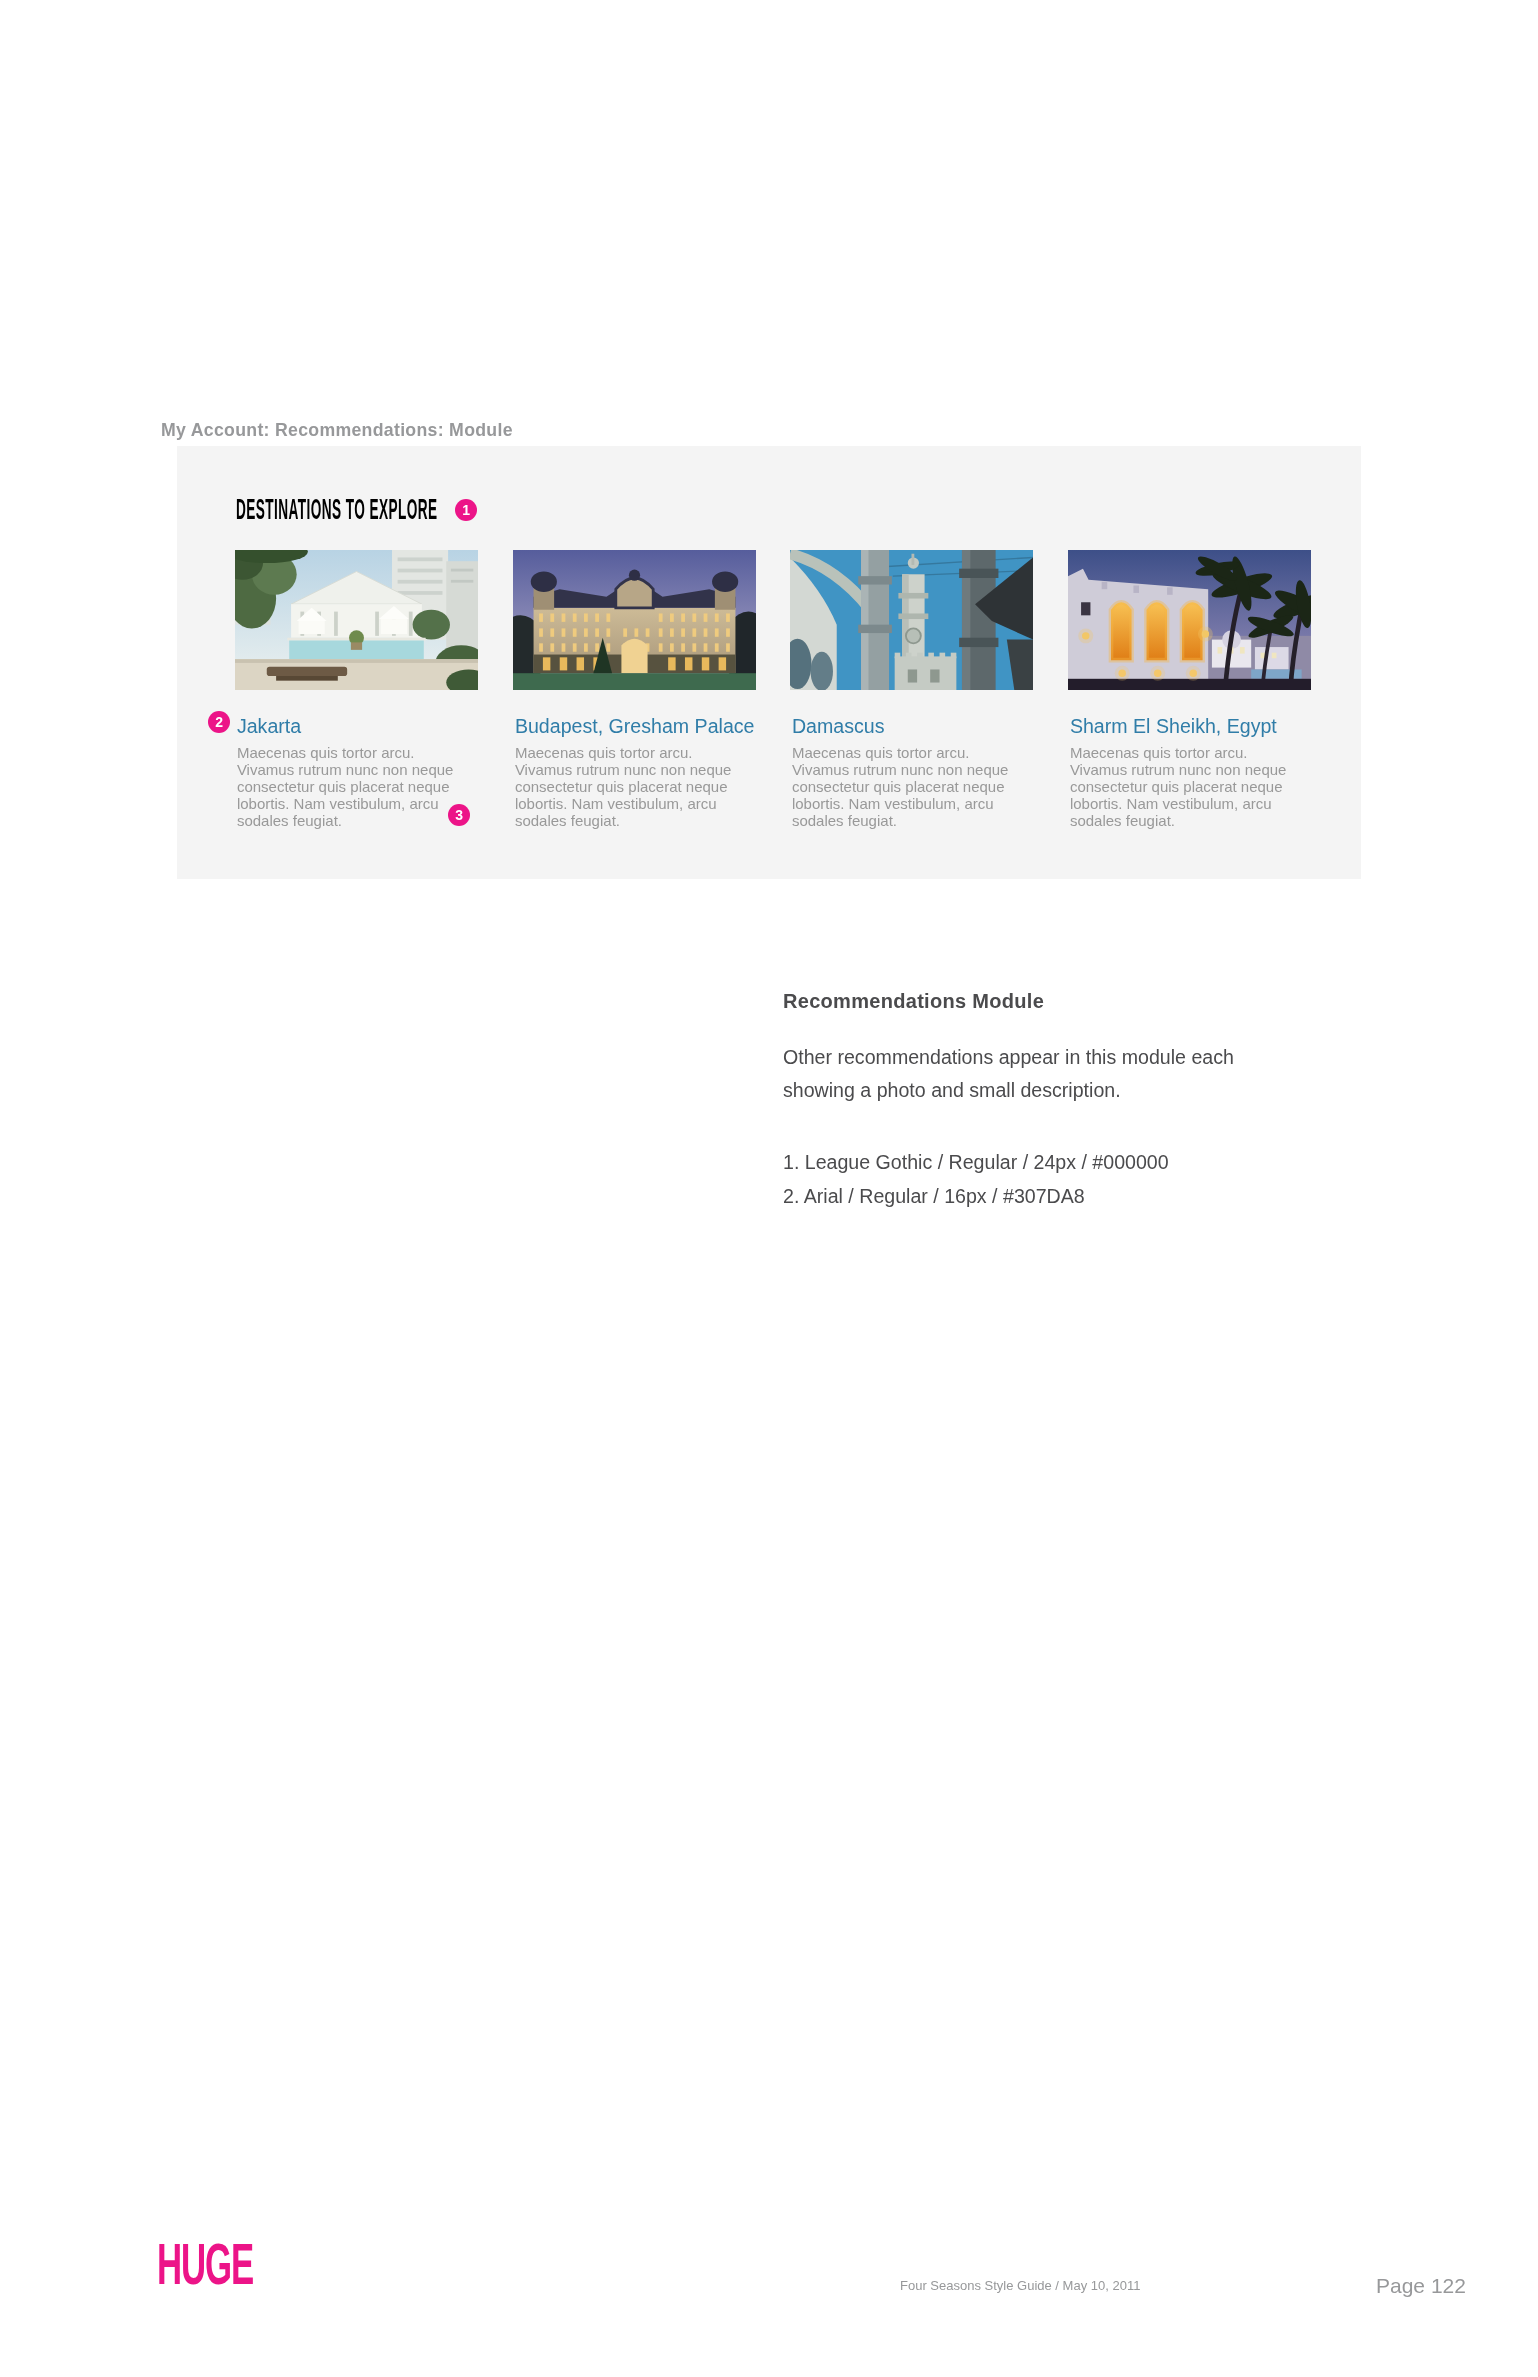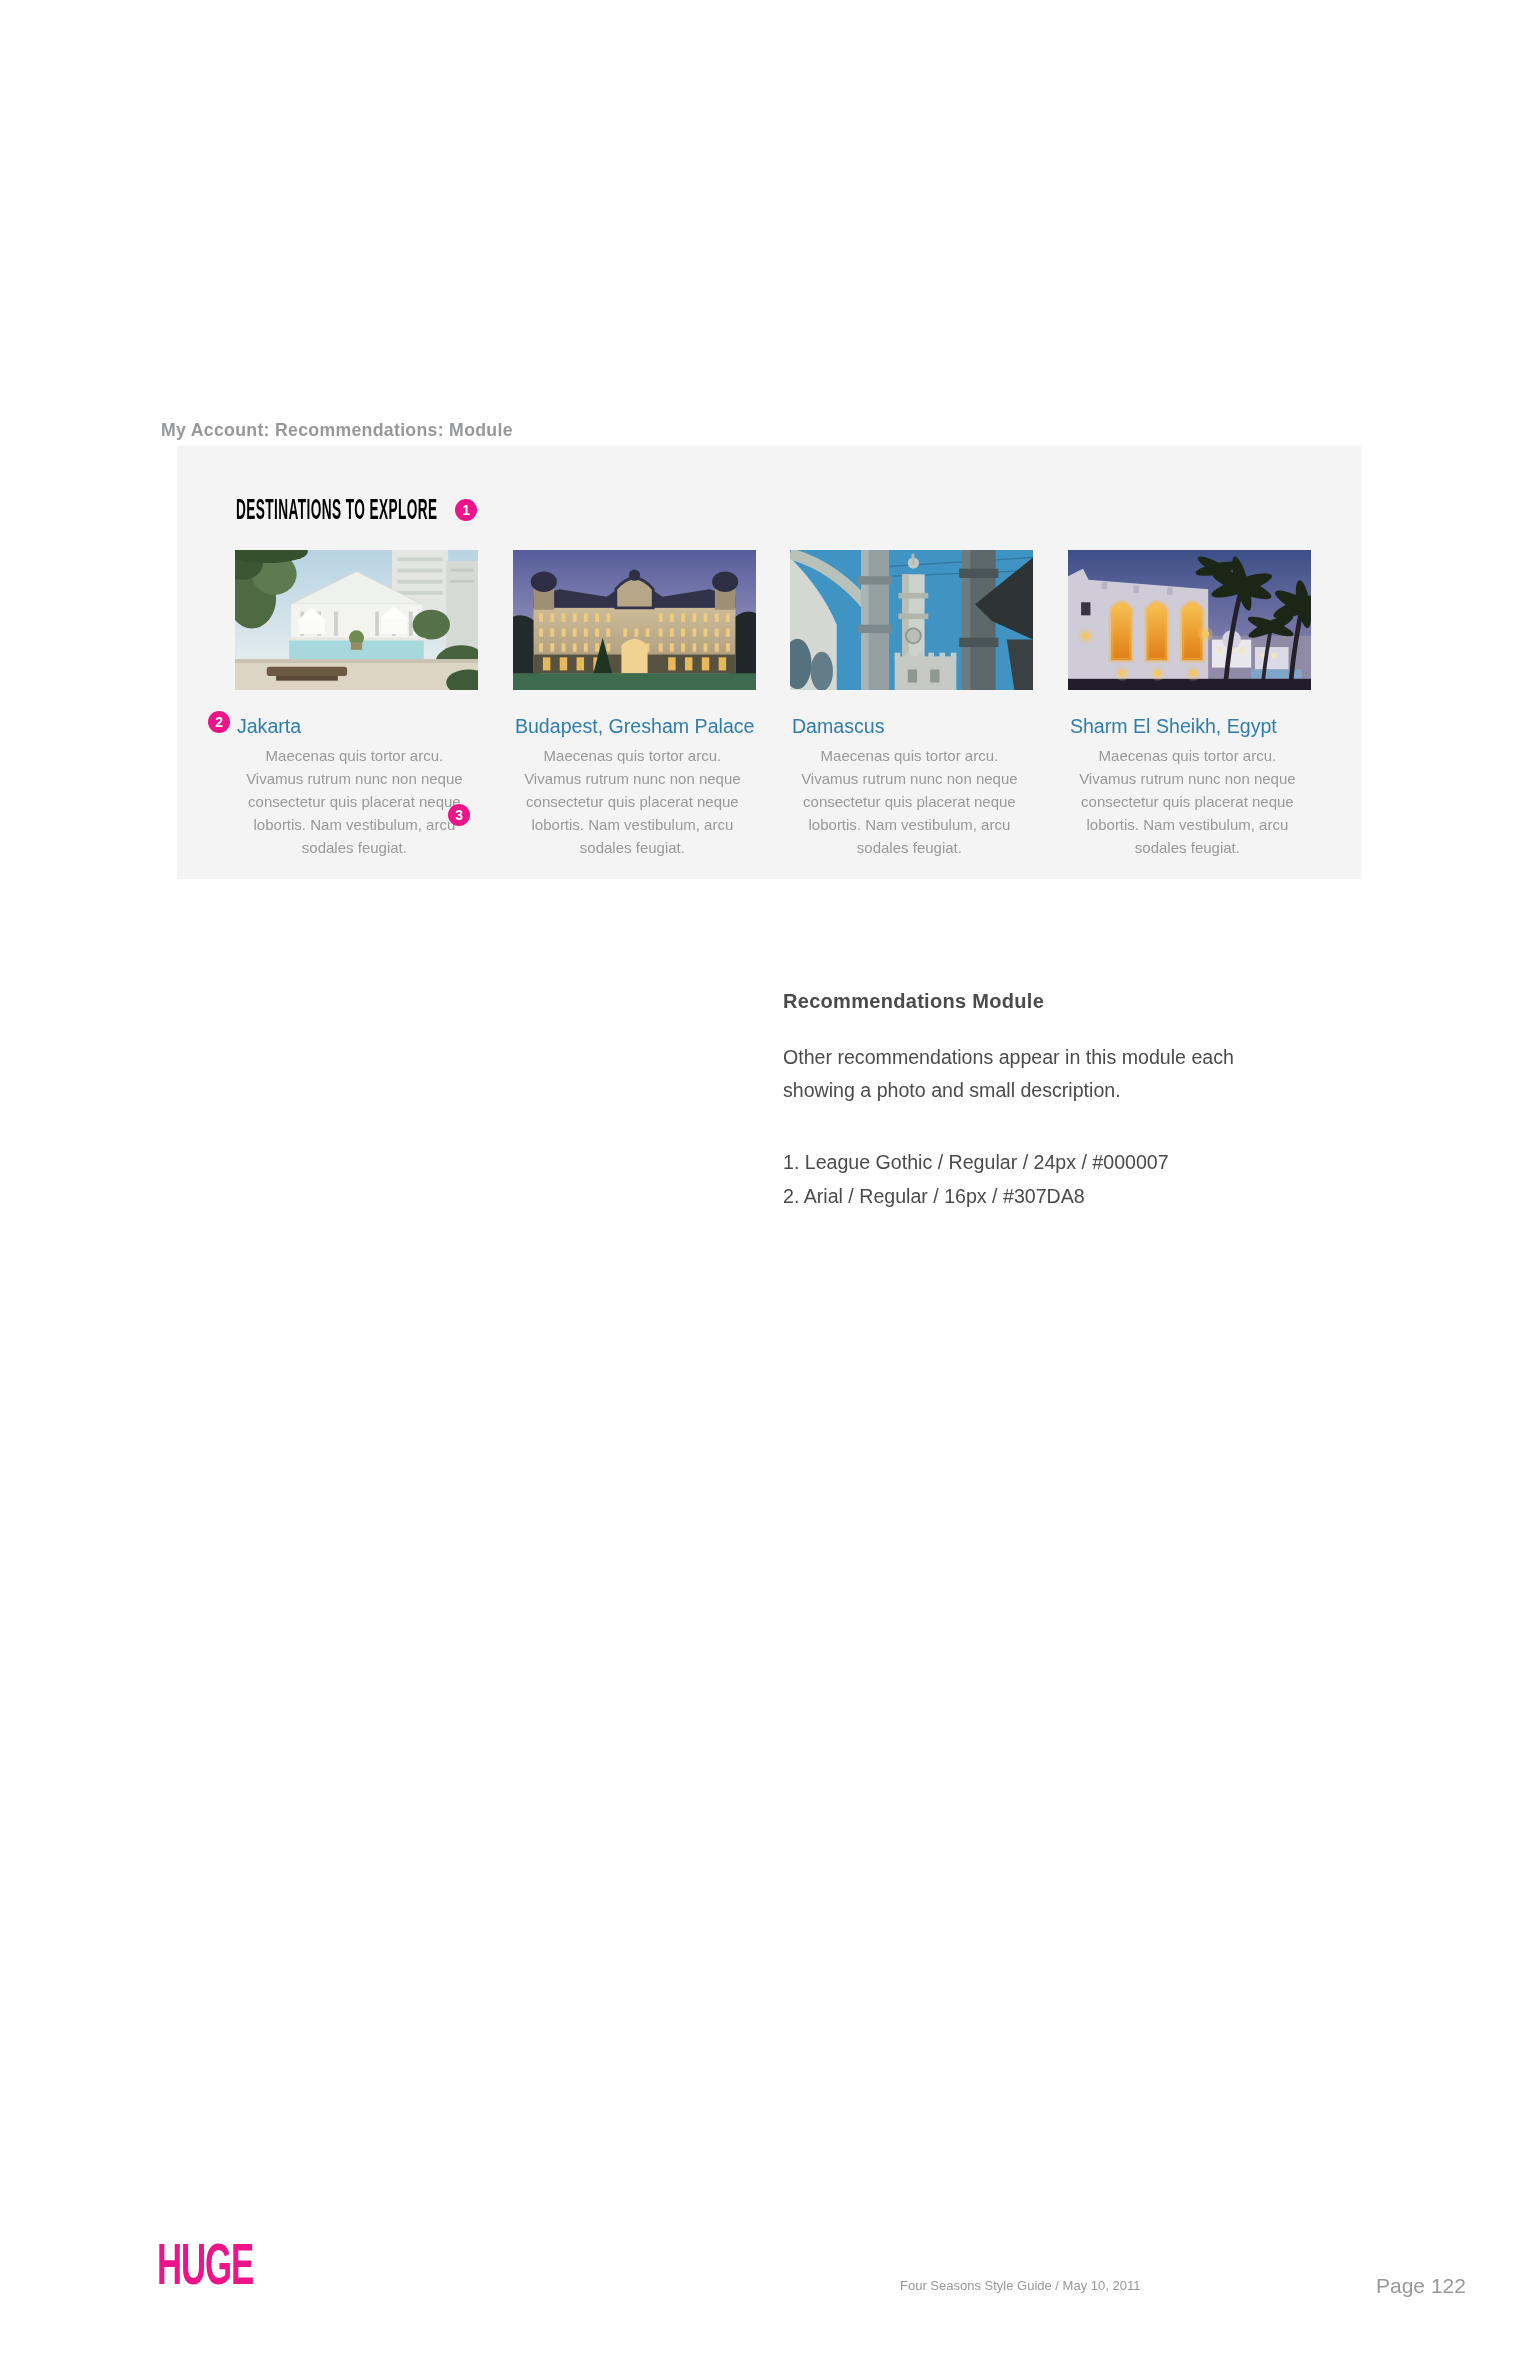--- a/index.html
+++ b/index.html
@@ -53,21 +53,21 @@
     cursor:pointer;
   }
   .card-photo svg{display:block;width:100%;height:100%;}
   .card-title{
     position:absolute;left:1.9px;top:164px;width:241px;
     font-size:19.6px;line-height:24px;color:var(--link-blue);
     cursor:pointer;white-space:nowrap;
   }
   .card-desc{
     position:absolute;left:1.9px;top:194px;width:235px;
-    font-size:15px;line-height:23px;color:var(--description-gray);text-align:center;
+    font-size:15px;line-height:17px;color:var(--description-gray);
   }
   .badge-title{left:-27px;top:161px;}
   .badge-desc{left:213px;top:254px;}
 
   .details-heading{
     position:absolute;left:783px;top:983px;
     font-size:20px;font-weight:bold;line-height:37px;
     color:var(--heading-gray);letter-spacing:0.3px;
   }
   .details-body{
@@ -366,21 +366,21 @@
       <div class="card-title">Sharm El Sheikh, Egypt</div>
       <div class="card-desc">Maecenas quis tortor arcu. Vivamus rutrum nunc non neque consectetur quis placerat neque lobortis. Nam vestibulum, arcu sodales feugiat.</div>
     </div>
 
   </div>
 
   <div class="details-heading">Recommendations Module</div>
   <div class="details-body">Other recommendations appear in this module each showing a photo and small description.</div>
 
   <div class="spec-list">
-    <span class="spec-item">1. League Gothic / Regular / 24px / #000007</span>
+    <span class="spec-item">1. League Gothic / Regular / 24px / #000000</span>
     <span class="spec-item">2. Arial / Regular / 16px / #307DA8</span>
   </div>
 
   <div class="huge-logo">HUGE</div>
   <div class="footer-doc">Four Seasons Style Guide / May 10, 2011</div>
   <div class="footer-page">Page 122</div>
 
 </div>
 
 

